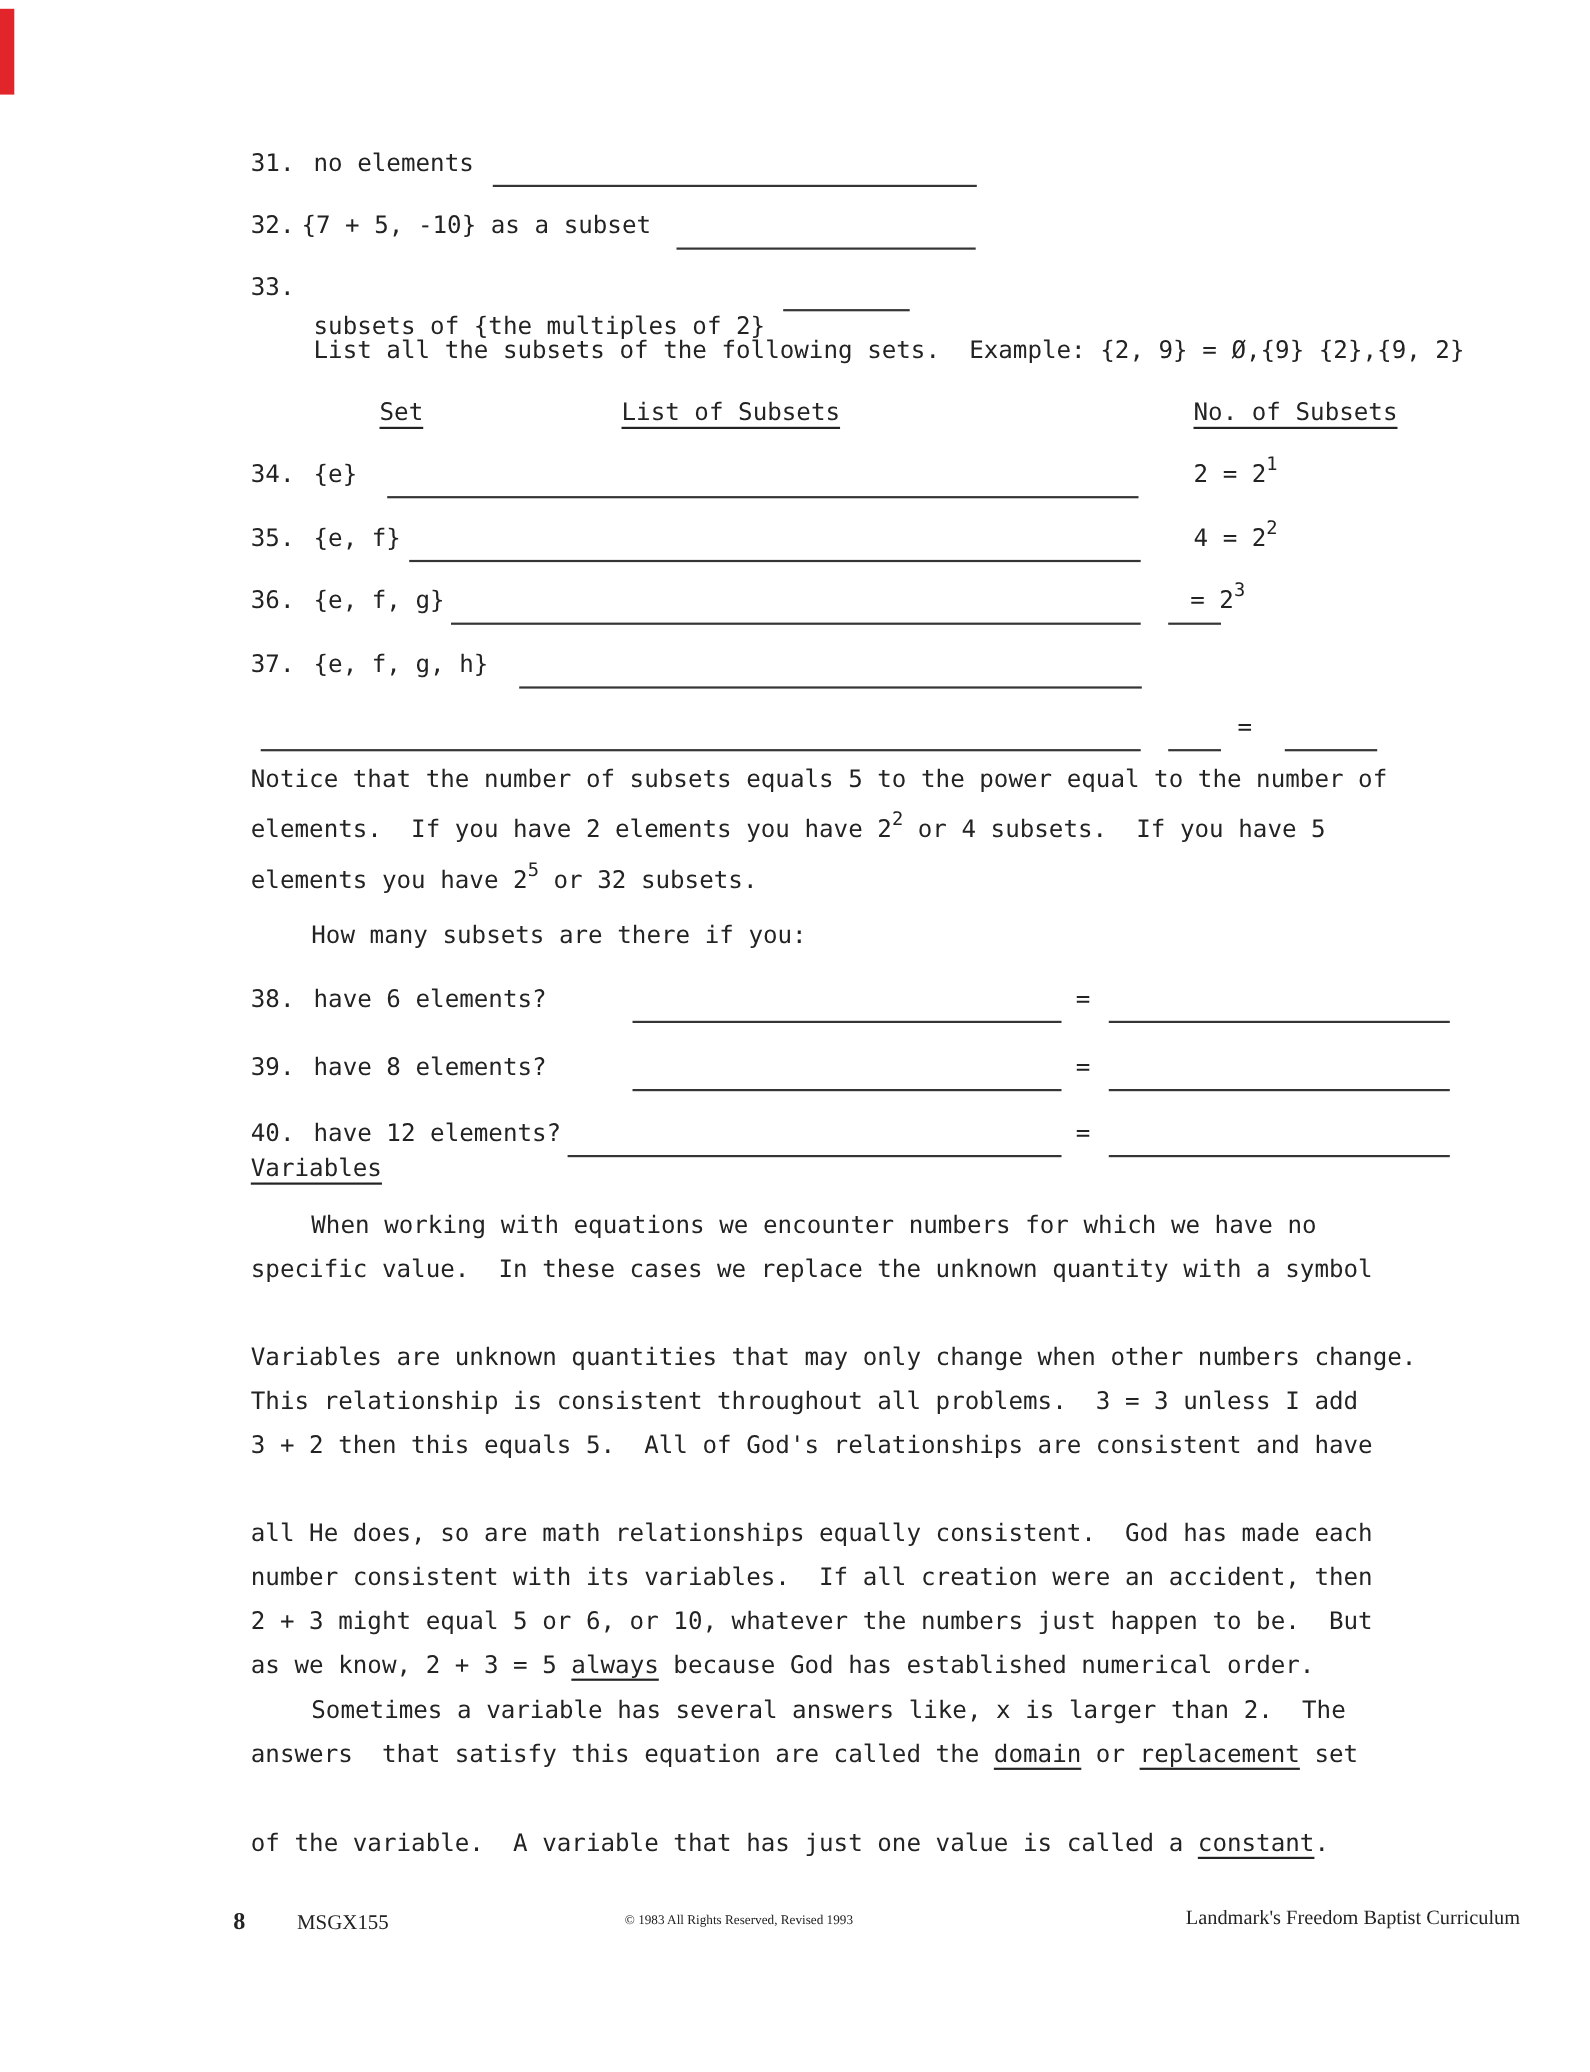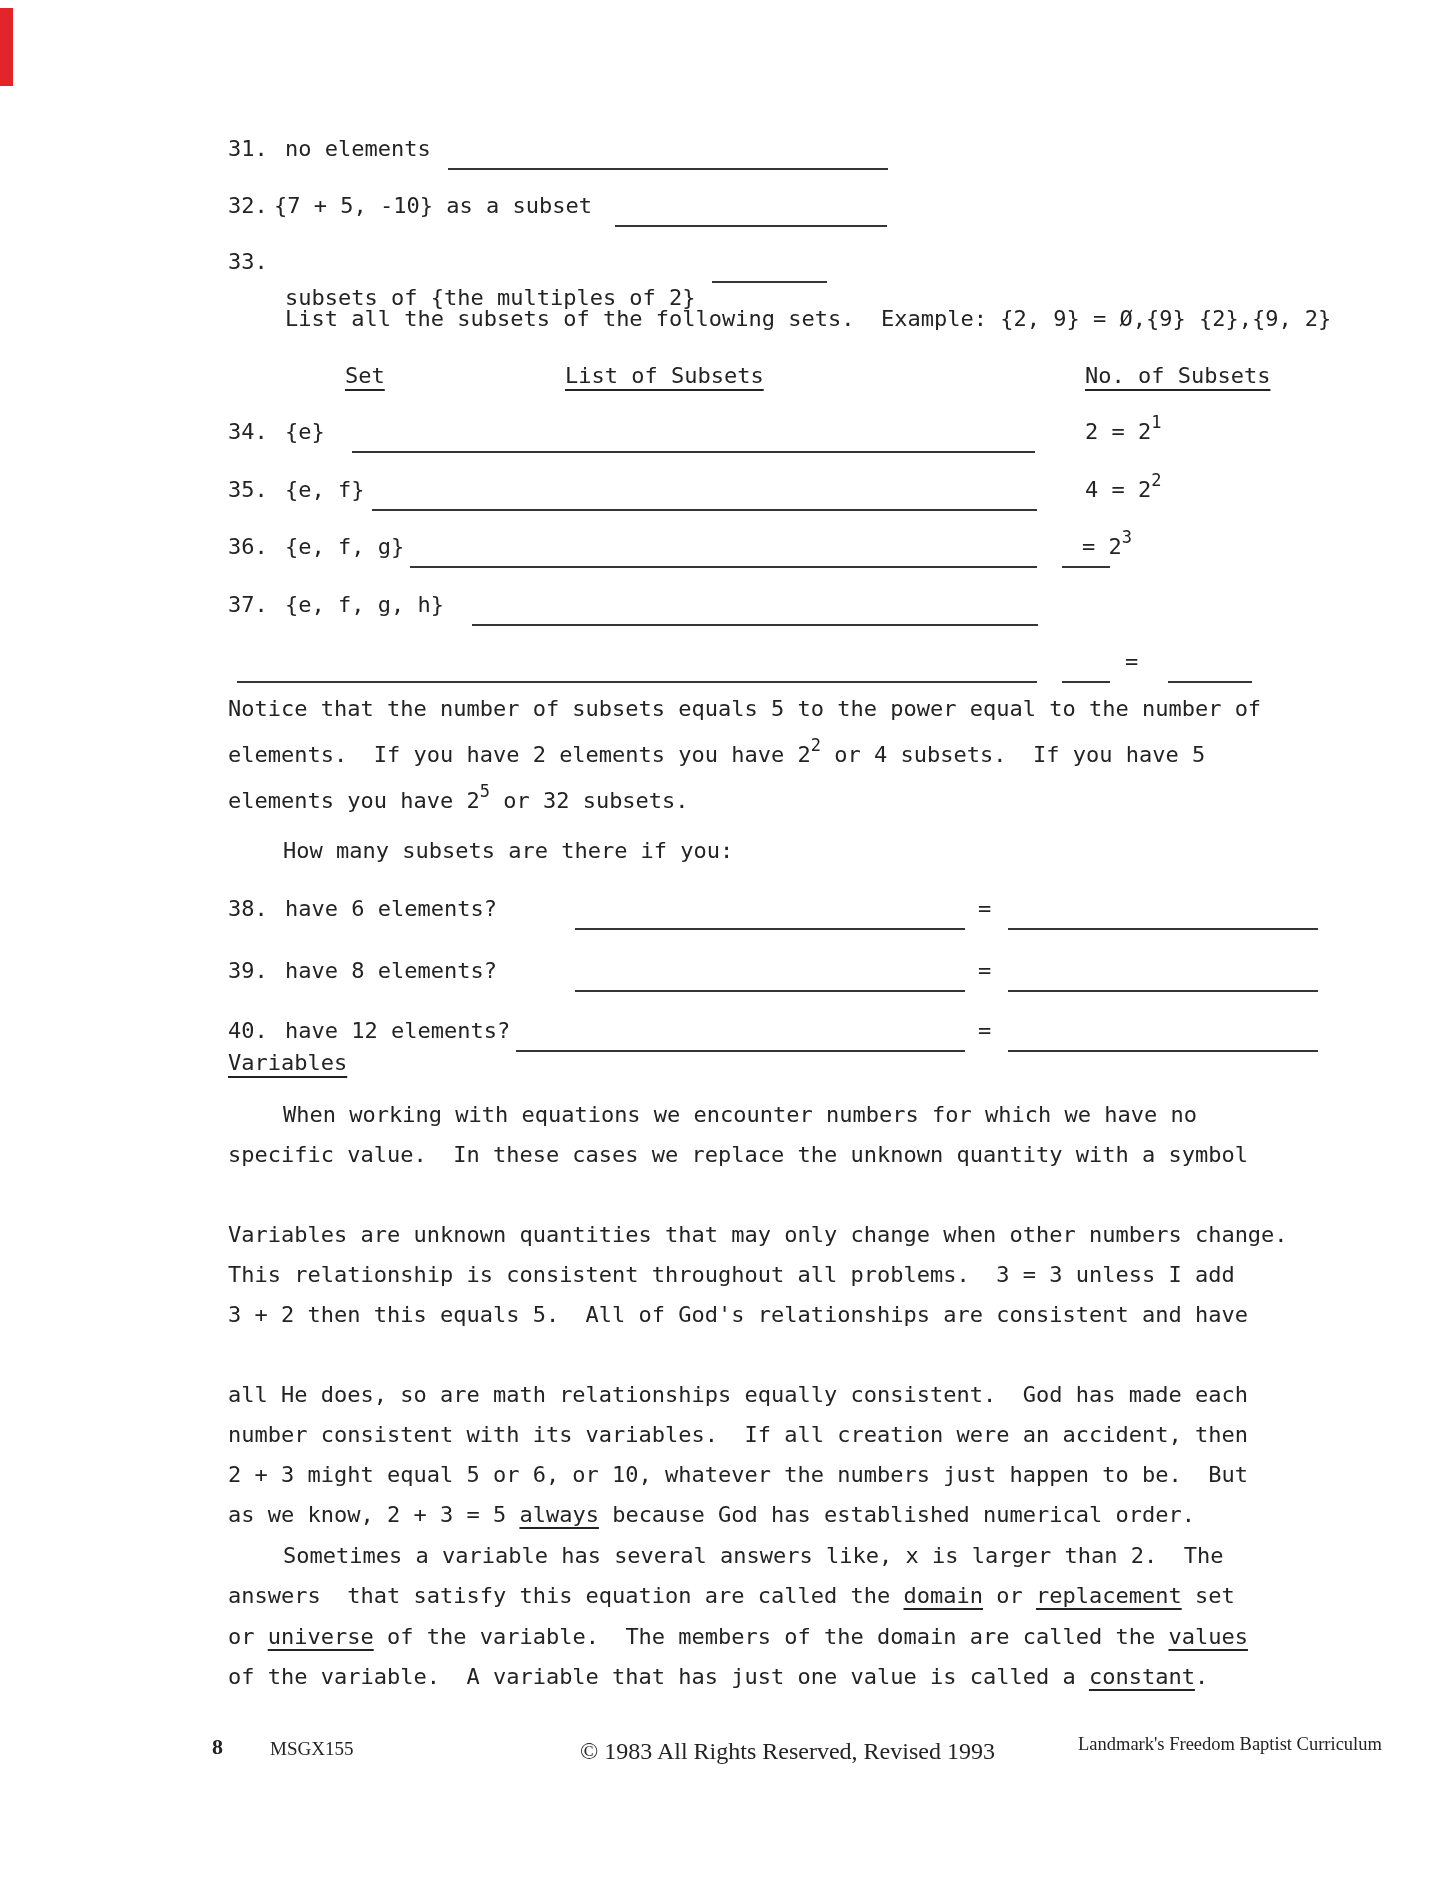--- a/index.html
+++ b/index.html
@@ -96,21 +96,20 @@
   <div class="t" style="left:228px;top:1220px;"><span>Variables are unknown quantities that may only change when other numbers change.</span></div>
   <div class="t" style="left:228px;top:1260px;"><span>This relationship is consistent throughout all problems.  3 = 3 unless I add</span></div>
   <div class="t" style="left:228px;top:1300px;"><span>3 + 2 then this equals 5.  All of God's relationships are consistent and have</span></div>
   <div class="t" style="left:228px;top:1380px;"><span>all He does, so are math relationships equally consistent.  God has made each</span></div>
   <div class="t" style="left:228px;top:1420px;"><span>number consistent with its variables.  If all creation were an accident, then</span></div>
   <div class="t" style="left:228px;top:1460px;"><span>2 + 3 might equal 5 or 6, or 10, whatever the numbers just happen to be.  But</span></div>
   <div class="t" style="left:228px;top:1500px;"><span>as we know, 2 + 3 = 5 </span><span class="seg-u">always</span><span> because God has established numerical order.</span></div>
 
   <div class="t" style="left:283px;top:1541px;"><span>Sometimes a variable has several answers like, x is larger than 2.  The</span></div>
   <div class="t" style="left:228px;top:1581px;"><span>answers  that satisfy this equation are called the </span><span class="seg-u">domain</span><span> or </span><span class="seg-u">replacement</span><span> set</span></div>
-  <div class="t" style="left:228px;top:1622px;"><span>or </span><span class="seg-u">universe</span><span> of the variable.  The members of the domain are called the </span><span class="seg-u">values</span></div>
   <div class="t" style="left:228px;top:1662px;"><span>of the variable.  A variable that has just one value is called a </span><span class="seg-u">constant</span><span>.</span></div>
 
   <div class="serif" style="left:212px;top:1734px;font-size:22px;font-weight:bold;">8</div>
   <div class="serif" style="left:270px;top:1738px;font-size:19px;">MSGX155</div>
-  <div class="serif" style="left:580px;top:1738px;font-size:24px;">© 1983 All Rights Reserved, Revised 1993</div>
+  <div class="serif" style="left:568px;top:1738px;font-size:12px;">© 1983 All Rights Reserved, Revised 1993</div>
   <div class="serif" style="left:1078px;top:1734px;font-size:18.5px;">Landmark's Freedom Baptist Curriculum</div>
 
 </div>
 
 </body></html>

